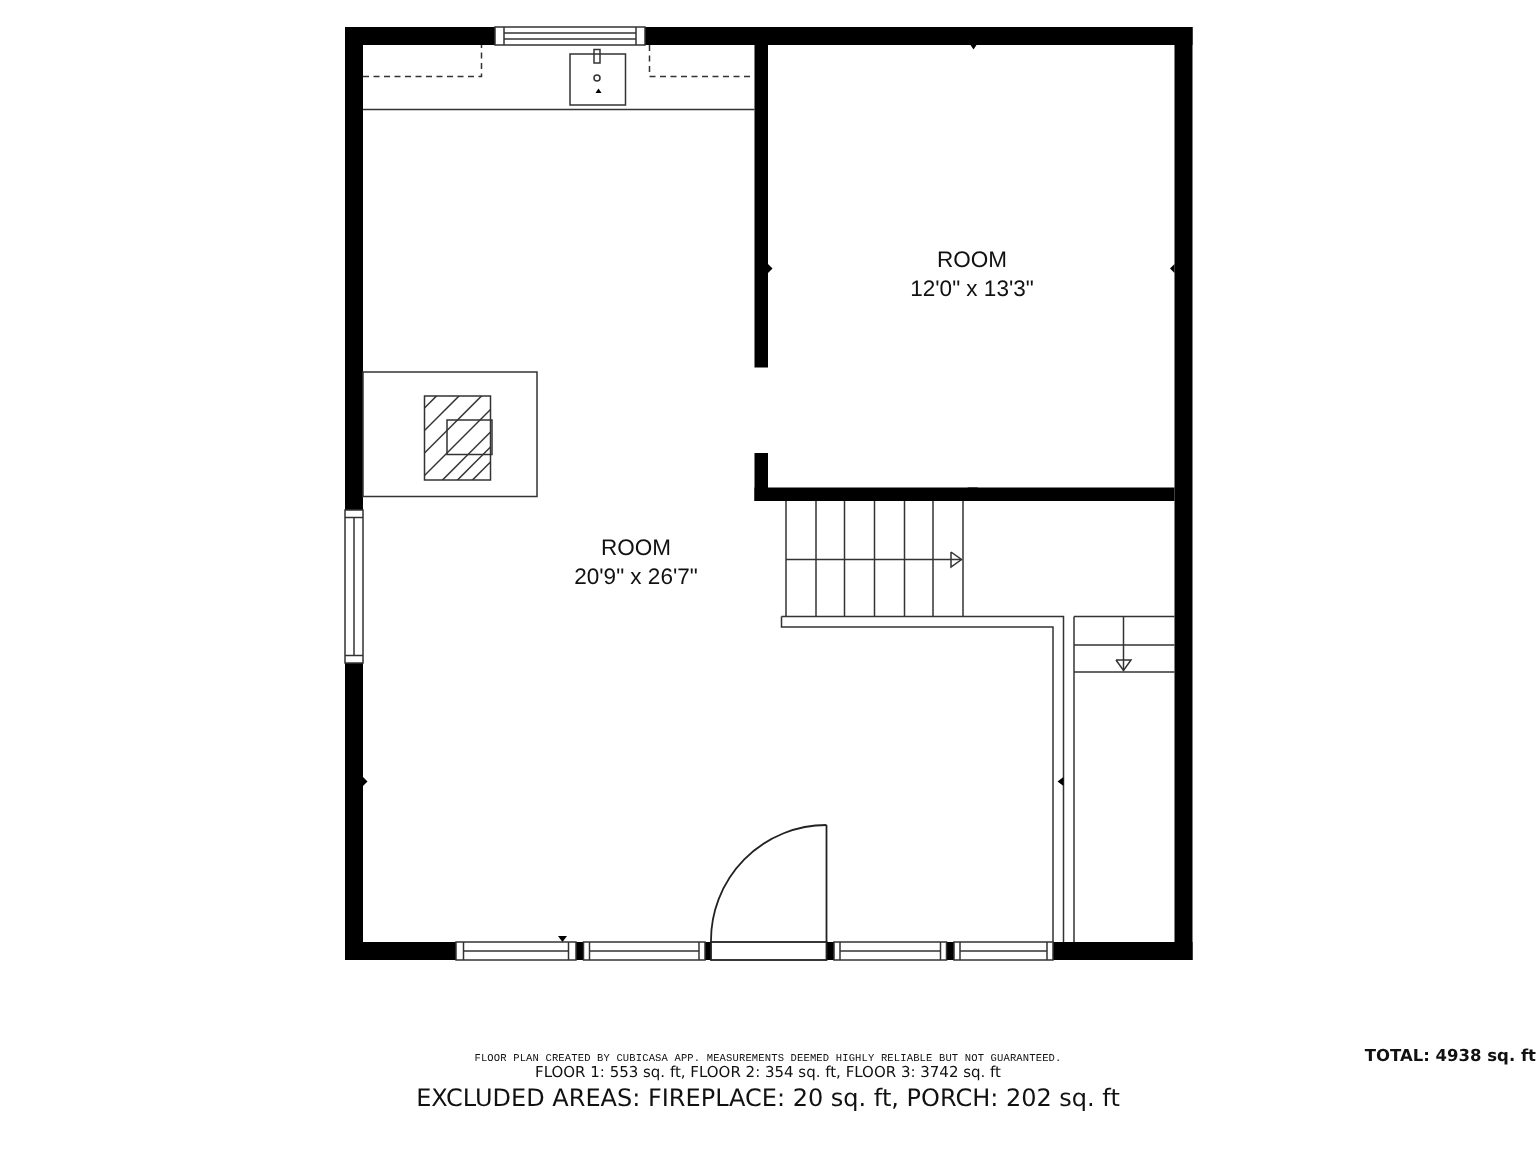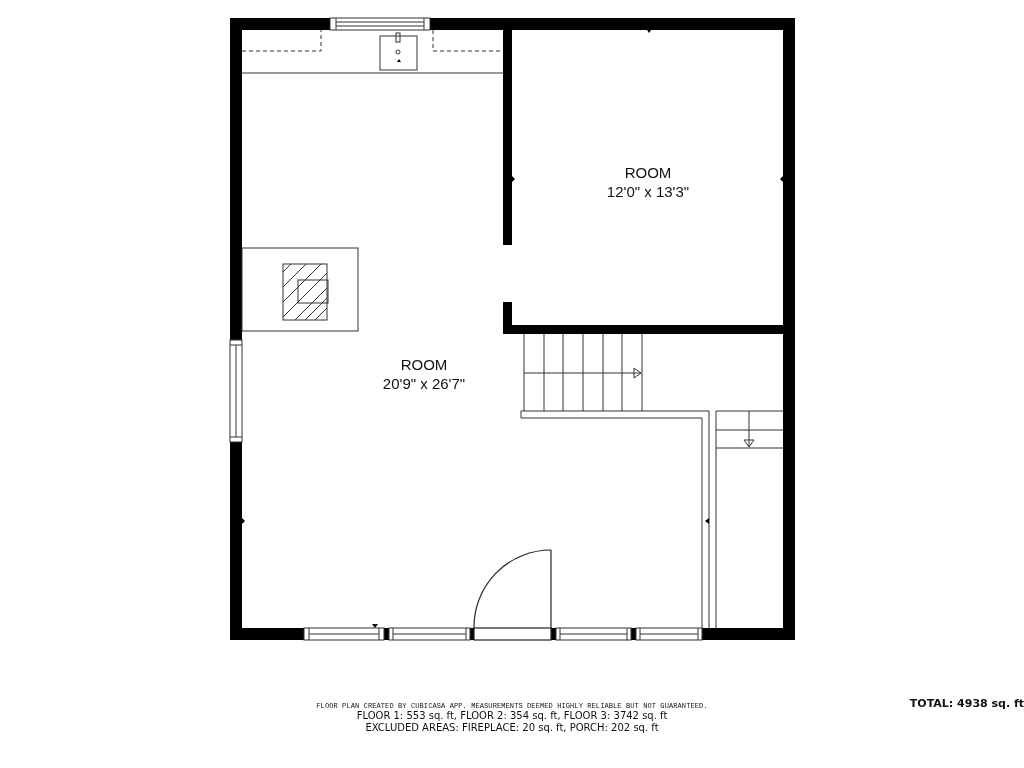--- a/index.html
+++ b/index.html
@@ -2,21 +2,21 @@
 <html><head>
   <meta charset="utf-8">
   <style>
     html, body { margin: 0; padding: 0; background: #ffffff; }
     body { width: 1024px; height: 768px; position: relative; overflow: hidden; font-family: "DejaVu Sans", sans-serif; }
     #plan { position: absolute; left: 0; top: 0; width: 1024px; height: 768px; }
     .room-label { font-family: "Liberation Sans", sans-serif; font-size: 15px; fill: #111; text-anchor: middle; }
     .footer { position: absolute; left: 0; width: 1024px; text-align: center; color: #111; }
     .f-total { top: 697px; font-size: 11px; font-weight: bold; font-family: "DejaVu Sans", sans-serif; text-align: right; }
     .f-floors { top: 710px; font-size: 10px; font-family: "DejaVu Sans", sans-serif; }
-    .f-excluded { top: 722px; font-size: 10px; font-family: "DejaVu Sans", sans-serif; }
+    .f-excluded { top: 722px; font-size: 16px; font-family: "DejaVu Sans", sans-serif; }
     .f-disclaimer { top: 702px; font-size: 7px; font-family: Liberation Mono, monospace; letter-spacing: 0.1px; }
   </style>
 </head>
 <body>
 
 <svg id="plan" viewBox="0 0 1024 768" xmlns="http://www.w3.org/2000/svg">
 
   <g fill="#000">
 
     <rect x="230" y="18" width="100" height="12"></rect>

